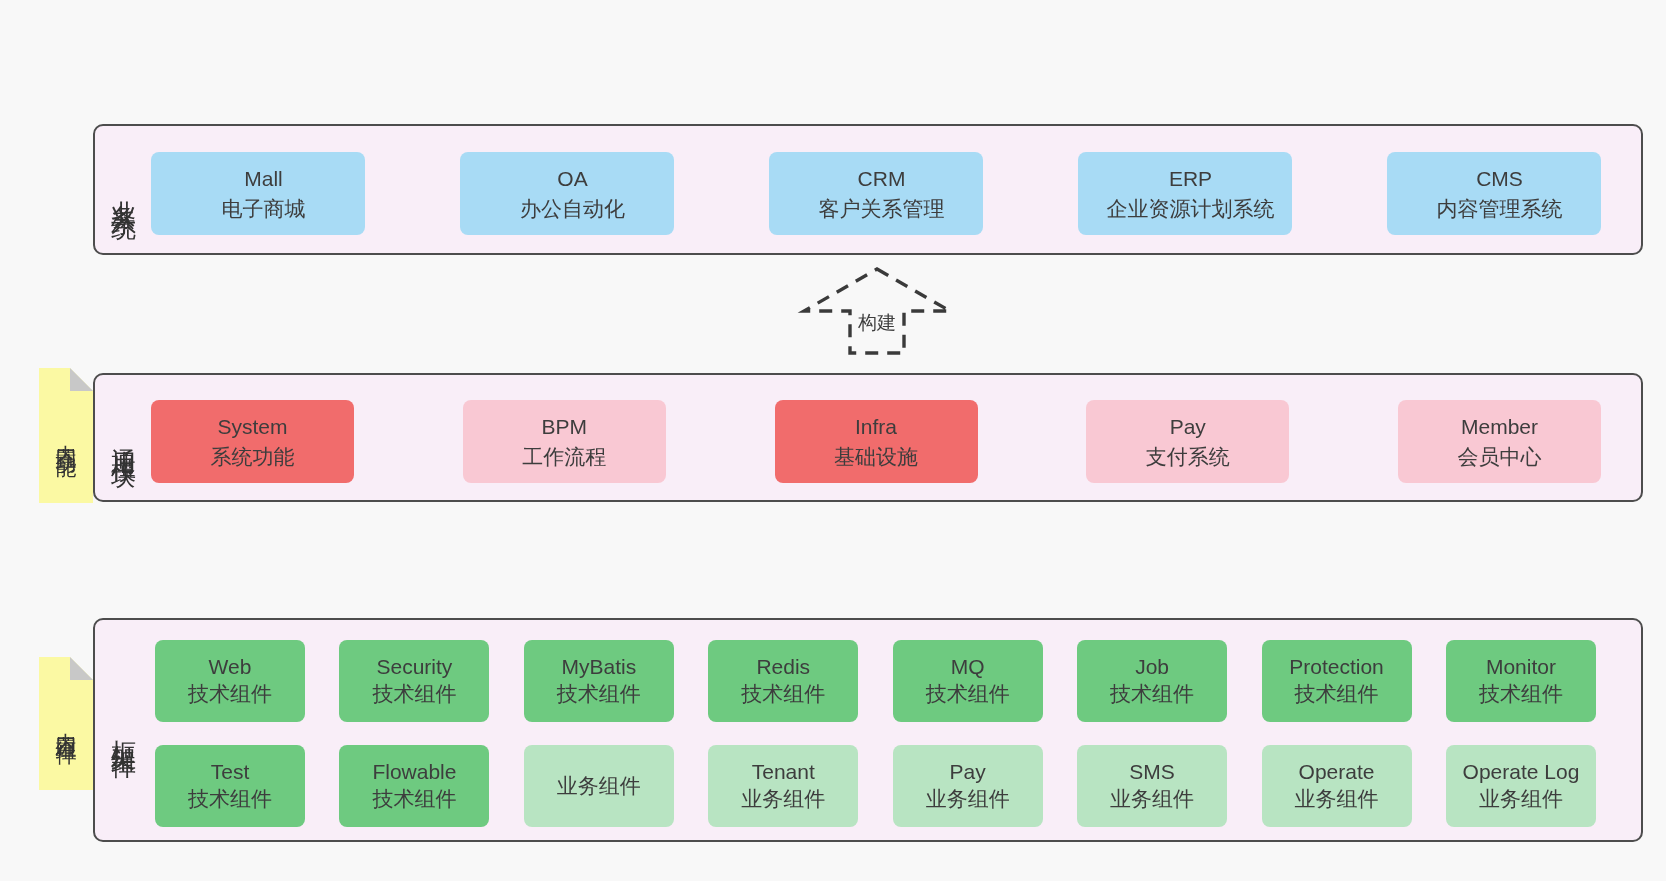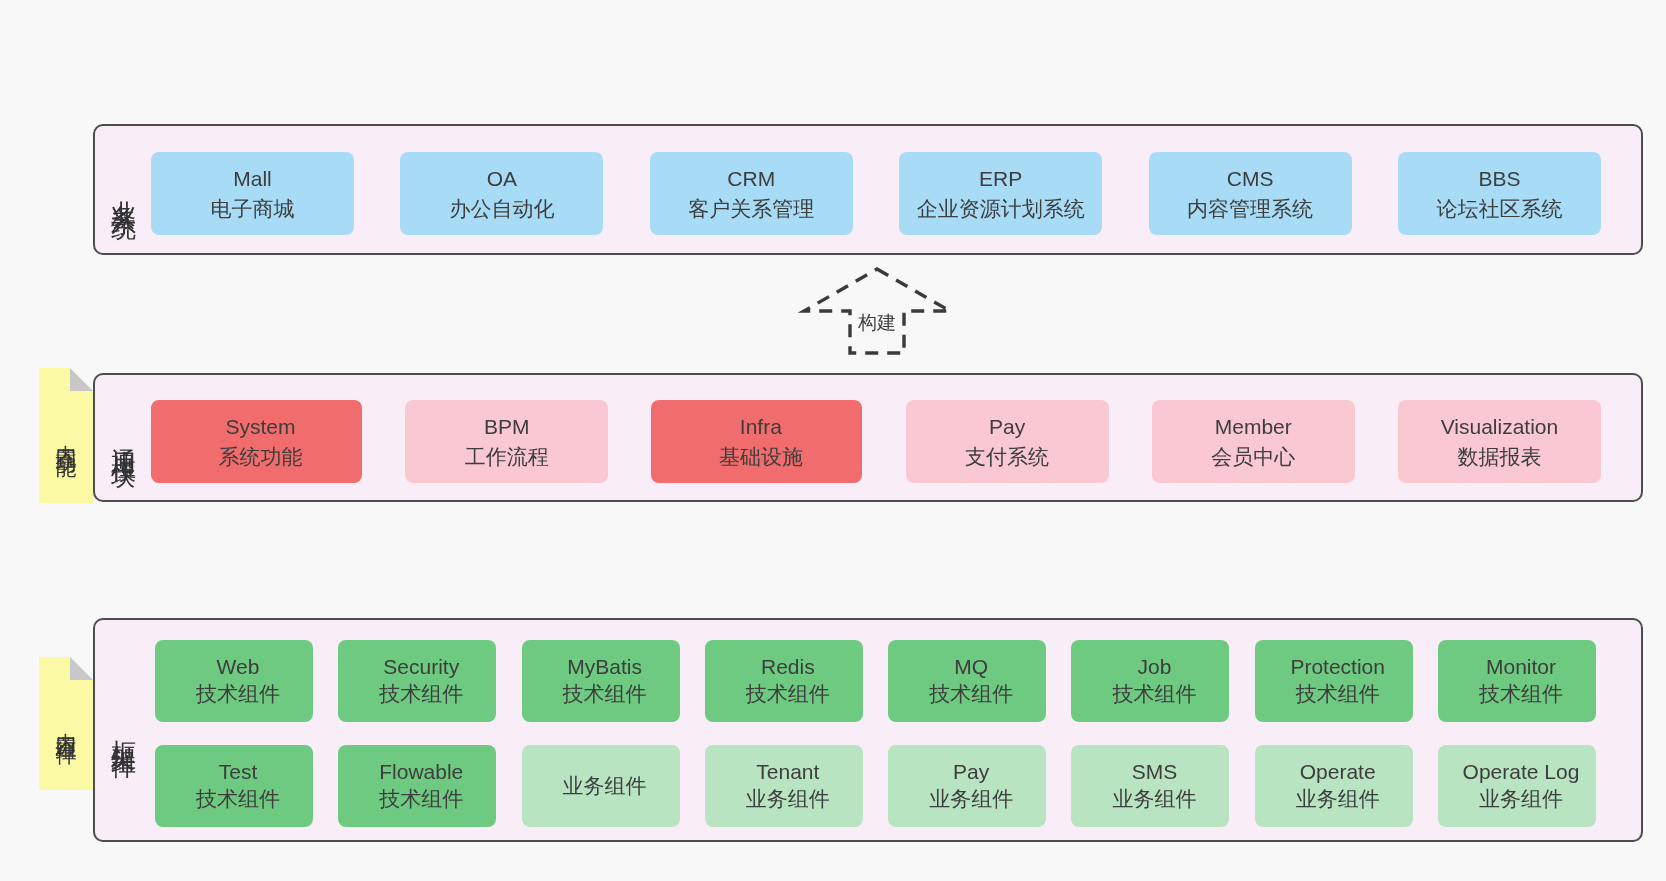--- a/index.html
+++ b/index.html
@@ -77,24 +77,24 @@
     border-radius: 8px;
     display: flex;
     flex-direction: column;
     align-items: center;
     justify-content: center;
     text-align: center;
     color: var(--c-text, #3d3d3d);
     line-height: 1.42;
   }
   .lane-wide   .box { width: 203px; height: 83px; font-size: 21px; }
-  .lane-narrow .box { width: 150px; height: 82px; font-size: 21px; line-height: 1.28; padding-left: 8px; }
-
-  .v-blue       { background: var(--c-blue, #a8dbf5); }
-  .v-red        { background: var(--c-red, #f16c6c); padding-left: 8px; }
+  .lane-narrow .box { width: 150px; height: 82px; font-size: 21px; line-height: 1.28; }
+
+  .v-blue       { background: var(--c-blue, #a8dbf5); padding-left: 11px; }
+  .v-red        { background: var(--c-red, #f16c6c); }
   .v-pink       { background: var(--c-pink, #f9c8d3); }
   .v-green      { background: var(--c-green, #6eca80); }
   .v-lightgreen { background: var(--c-lightGreen, #b8e4c2); }
 
   
   .arrow { position: absolute; width: 160px; z-index: 2; }
   #arrow-build     { left: 797px; top: 264px; height: 94px; text-decoration: underline; }
   #arrow-implement { left: 813px; top: 510px; height: 100px; }
   .arrow svg { display: block; }
   .arrow-label {
@@ -147,24 +147,20 @@
           <div class="box-sub">客户关系管理</div>
         </div>
         <div class="box v-blue">
           <div class="box-title">ERP</div>
           <div class="box-sub">企业资源计划系统</div>
         </div>
         <div class="box v-blue">
           <div class="box-title">CMS</div>
           <div class="box-sub">内容管理系统</div>
         </div>
-        <div class="box v-blue">
-          <div class="box-title">BBS</div>
-          <div class="box-sub">论坛社区系统</div>
-        </div>
       </div>
   </section>
 
   <div class="arrow" id="arrow-build">
     <svg width="160" height="94" viewBox="0 0 160 94" aria-hidden="true">
       <path d="M80 5 L153 47 L107 47 L107 89 L53 89 L53 47 L7 47 Z" fill="none" stroke="#3a3a3a" stroke-width="3.4" stroke-dasharray="13 9"></path>
     </svg>
     <span class="arrow-label">构建</span>
   </div>
 
@@ -184,24 +180,20 @@
           <div class="box-sub">基础设施</div>
         </div>
         <div class="box v-pink">
           <div class="box-title">Pay</div>
           <div class="box-sub">支付系统</div>
         </div>
         <div class="box v-pink">
           <div class="box-title">Member</div>
           <div class="box-sub">会员中心</div>
         </div>
-        <div class="box v-pink">
-          <div class="box-title">Visualization</div>
-          <div class="box-sub">数据报表</div>
-        </div>
       </div>
   </section>
 
 
   <section class="layer lane-narrow" id="layer-components">
     <div class="vlabel">框架组件</div>
     <div class="boxes row-1">
         <div class="box v-green">
           <div class="box-title">Web</div>
           <div class="box-sub">技术组件</div>

